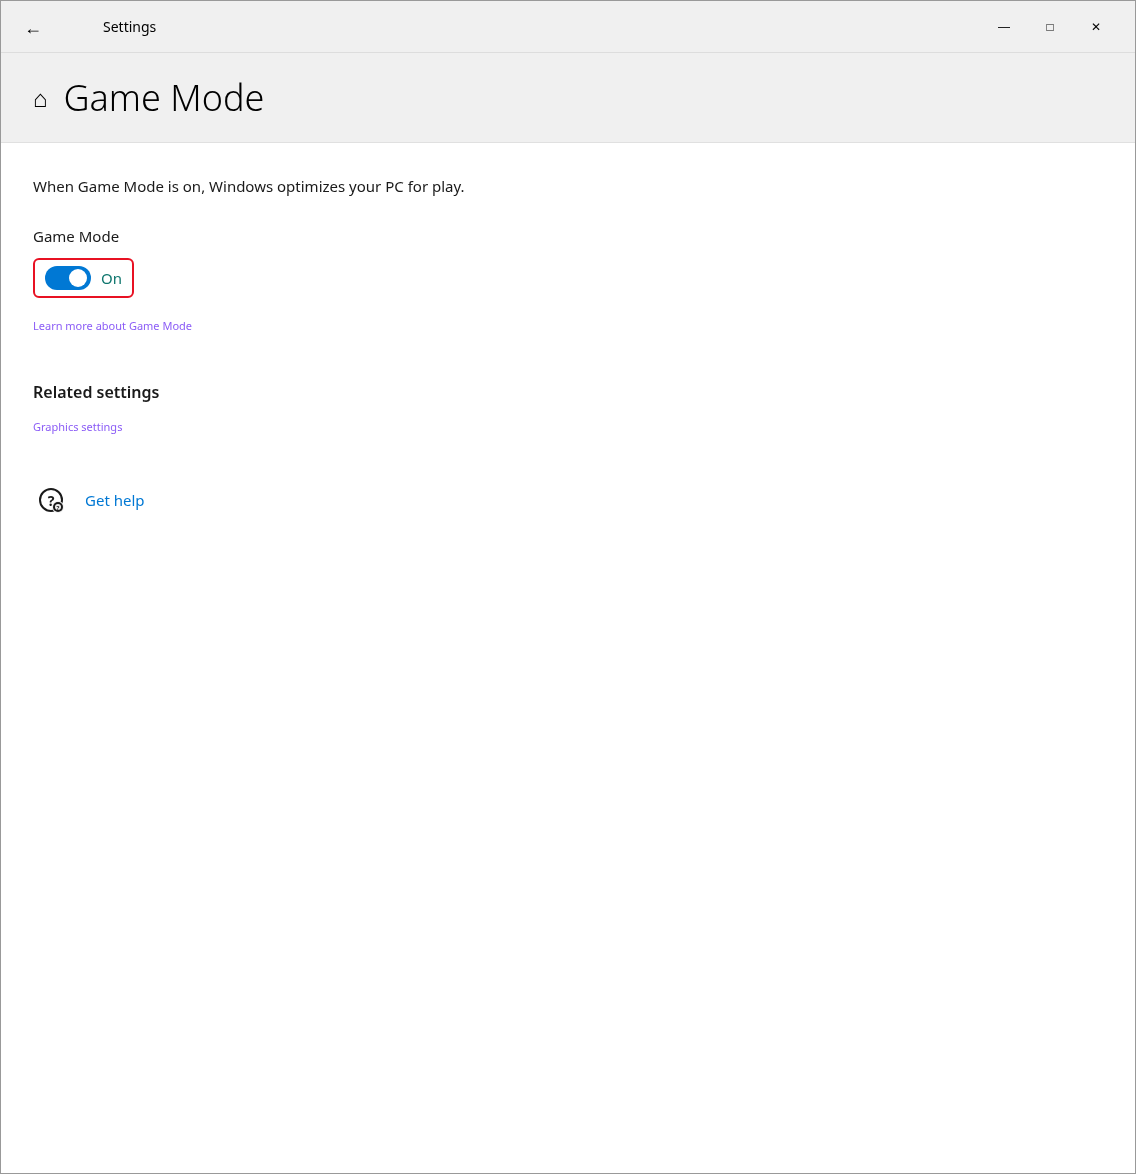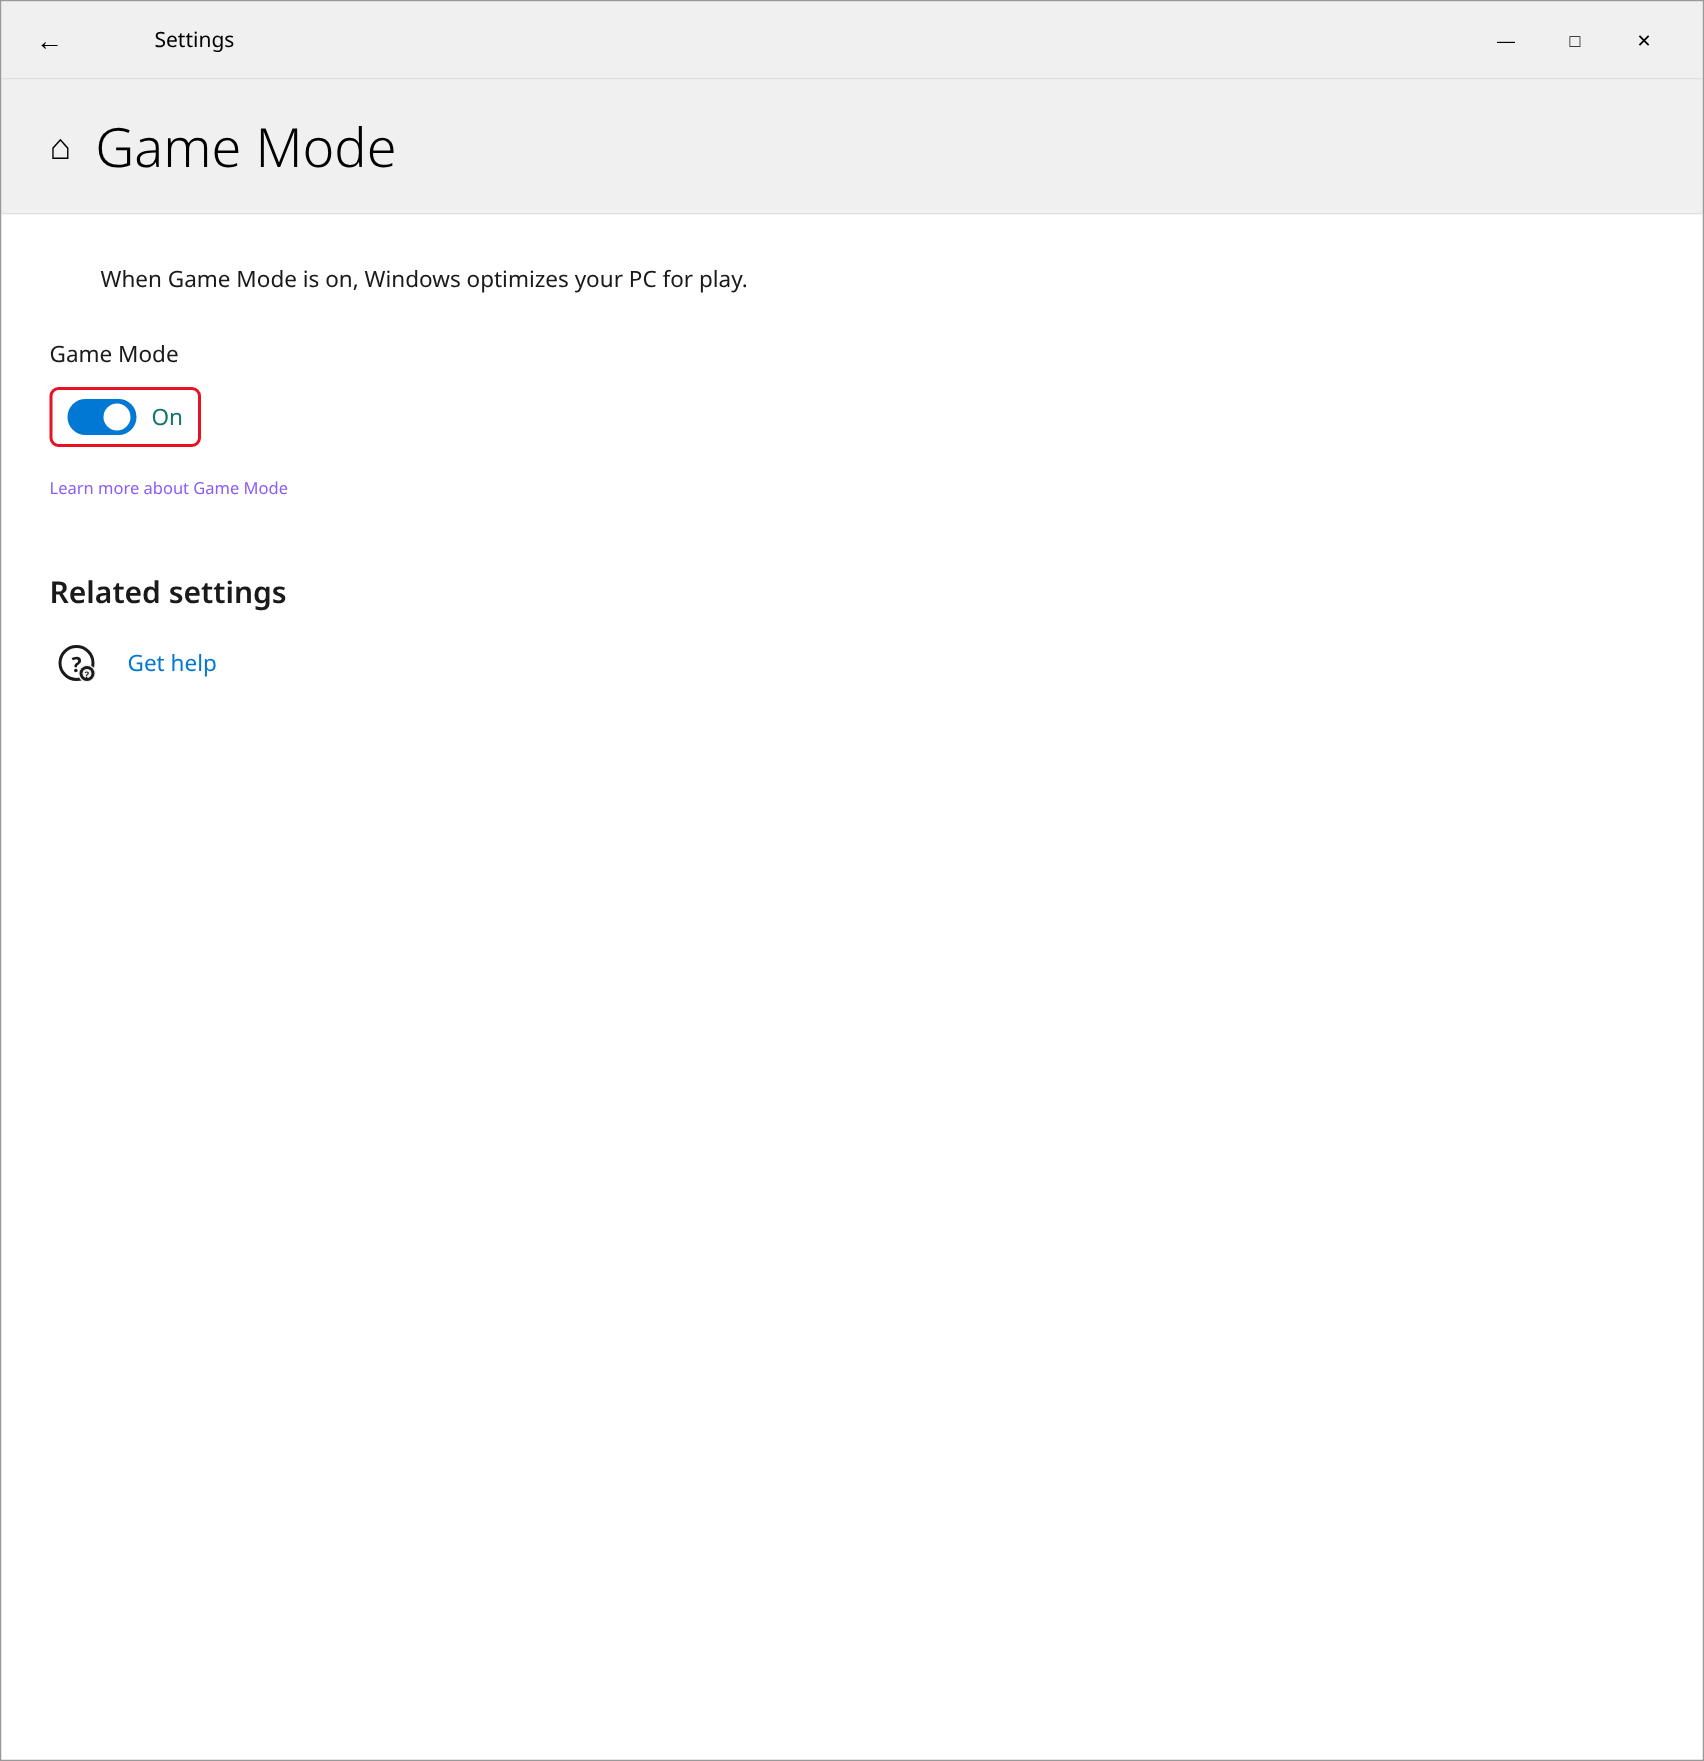--- a/index.html
+++ b/index.html
@@ -105,21 +105,20 @@
       flex: 1;
       padding: 32px 32px;
       overflow-y: auto;
     }
 
     .description-text {
       font-size: 15px;
       color: #1a1a1a;
       margin-bottom: 28px;
       line-height: 1.5;
-      margin-left: 34px;
     }
 
     .section-label {
       font-size: 15px;
       color: #1a1a1a;
       margin-bottom: 12px;
       font-weight: 400;
     }
 
     
@@ -173,21 +172,21 @@
       cursor: pointer;
     }
 
     .learn-more-link {
       display: block;
       margin-bottom: 48px;
     }
 
     
     .related-heading {
-      font-size: 20px;
+      font-size: 16px;
       font-weight: 600;
       color: #1a1a1a;
       margin-bottom: 16px;
     }
 
     .related-link {
       display: block;
       margin-bottom: 48px;
     }
 
@@ -262,20 +261,21 @@
           <div class="toggle-knob"></div>
         </div>
         <span class="toggle-label">On</span>
       </div>
     </div>
 
     <a class="link learn-more-link">Learn more about Game Mode</a>
 
     <h2 class="related-heading">Related settings</h2>
 
+    <a class="link related-link">Graphics settings</a>
 
     <div class="help-section">
       <div class="help-item">
         <div class="help-icon">
           <svg viewBox="0 0 28 28" fill="none" xmlns="http://www.w3.org/2000/svg">
             <circle cx="14" cy="14" r="11" stroke="#1a1a1a" stroke-width="2" fill="none"></circle>
             <text x="14" y="20" text-anchor="middle" font-size="14" font-weight="bold" fill="#1a1a1a">?</text>
             <circle cx="21" cy="21" r="6" fill="#f0f0f0" stroke="none"></circle>
             <circle cx="21" cy="21" r="5" fill="#1a1a1a"></circle>
             <circle cx="21" cy="21" r="3" fill="#f0f0f0"></circle>

